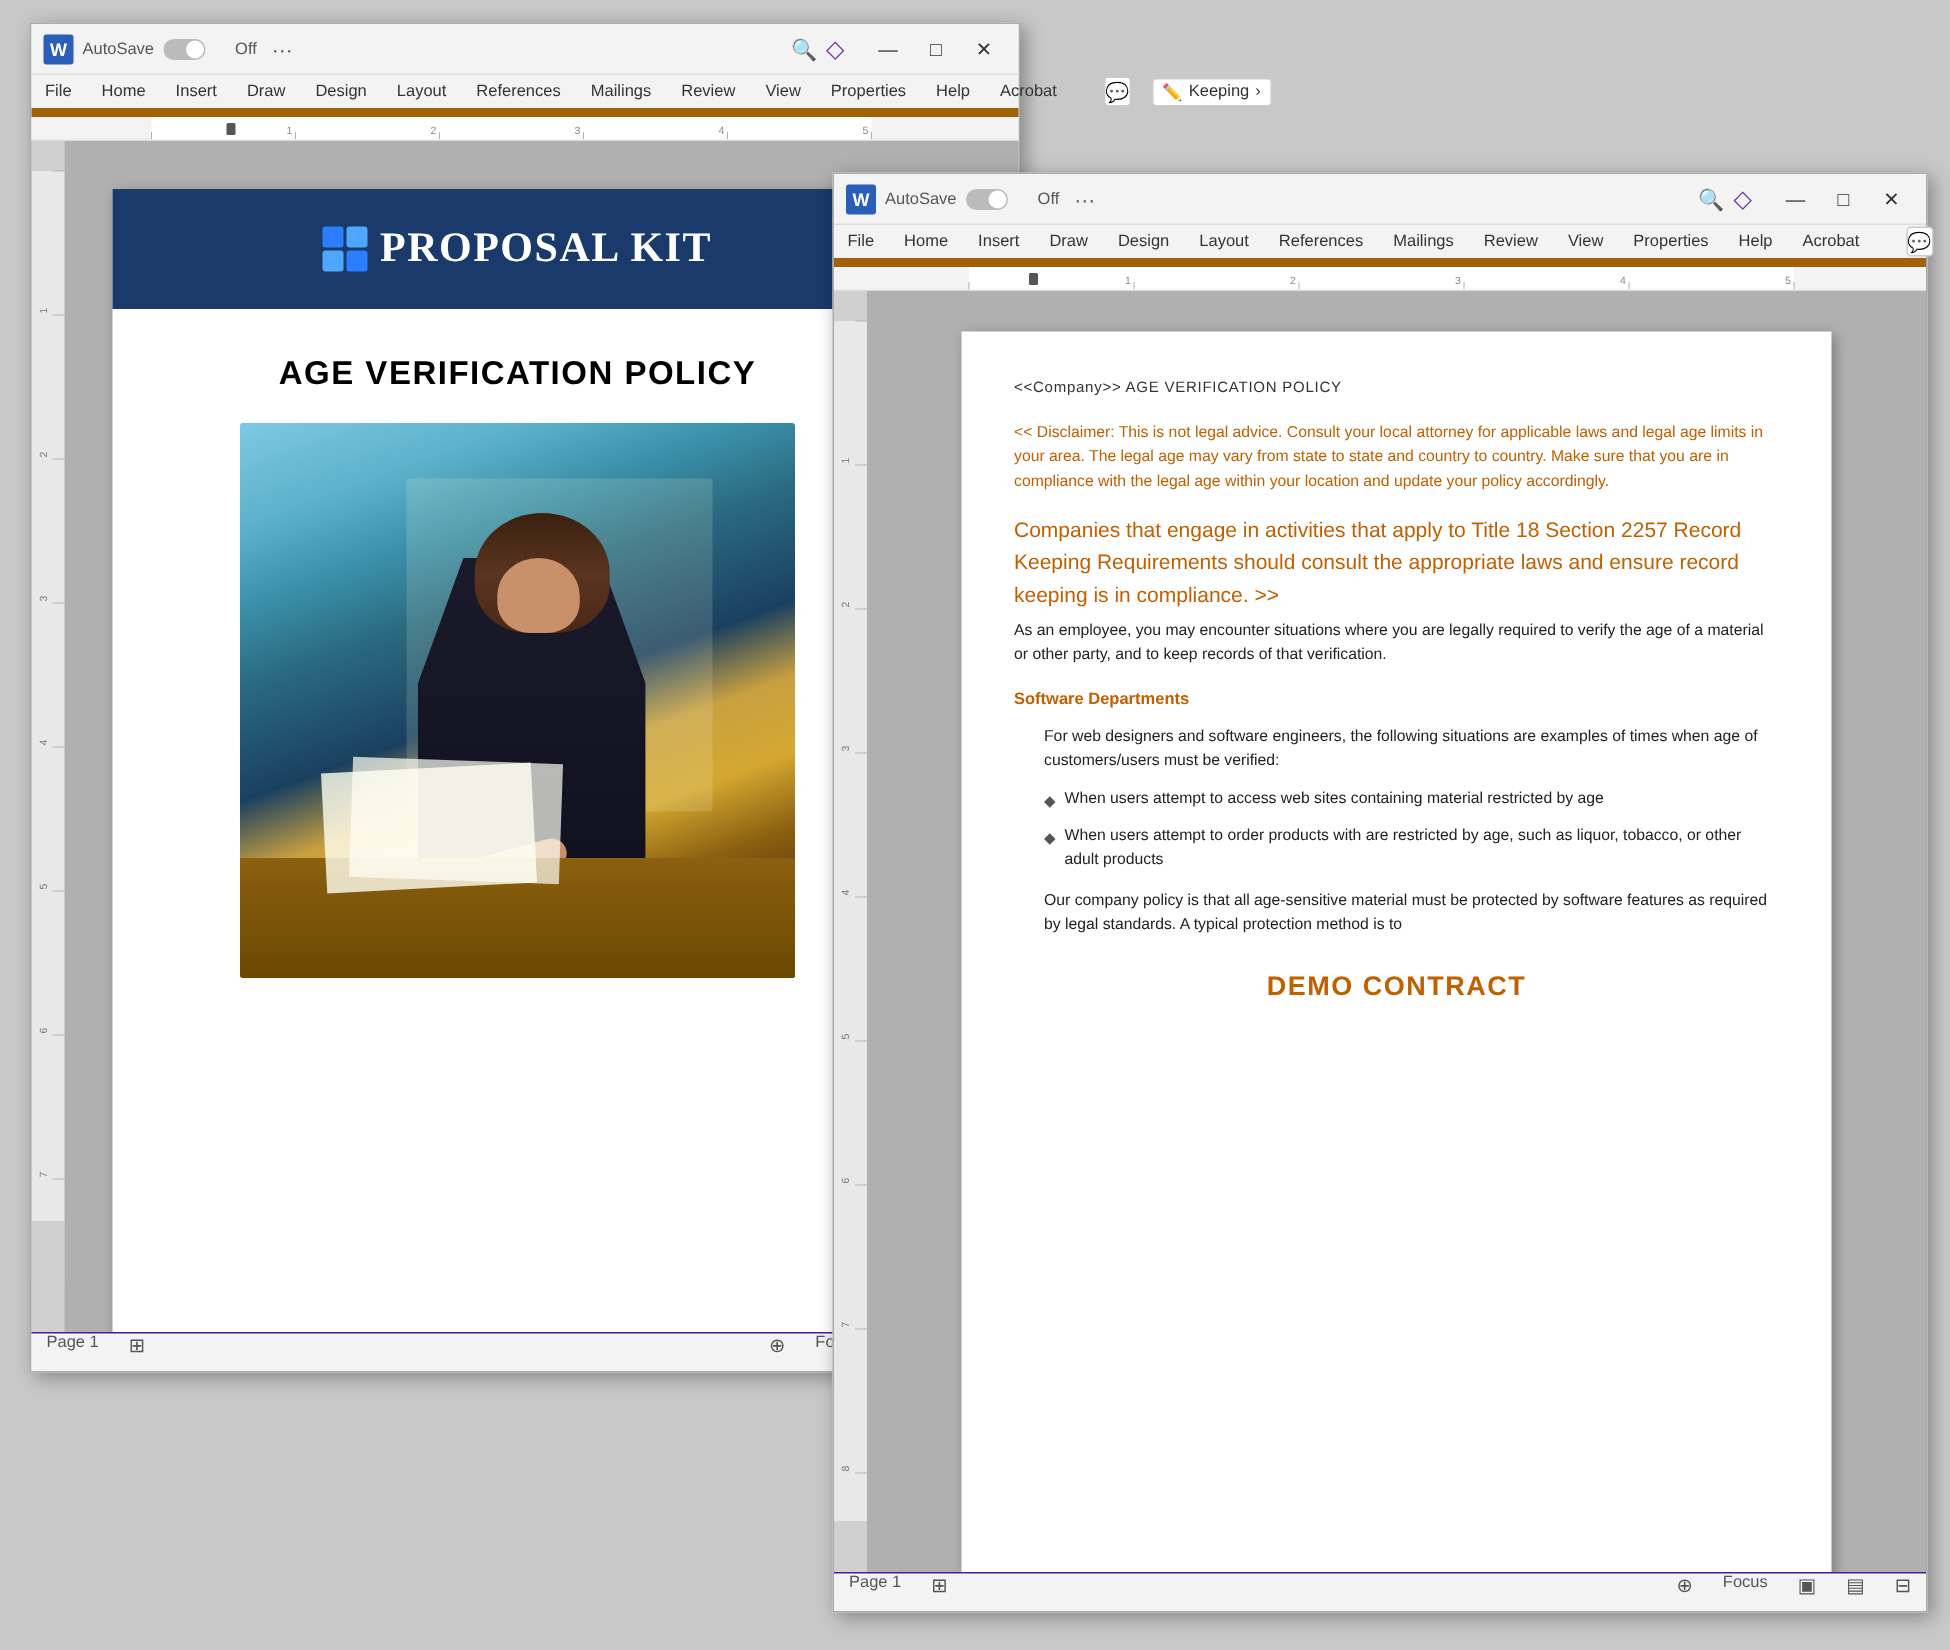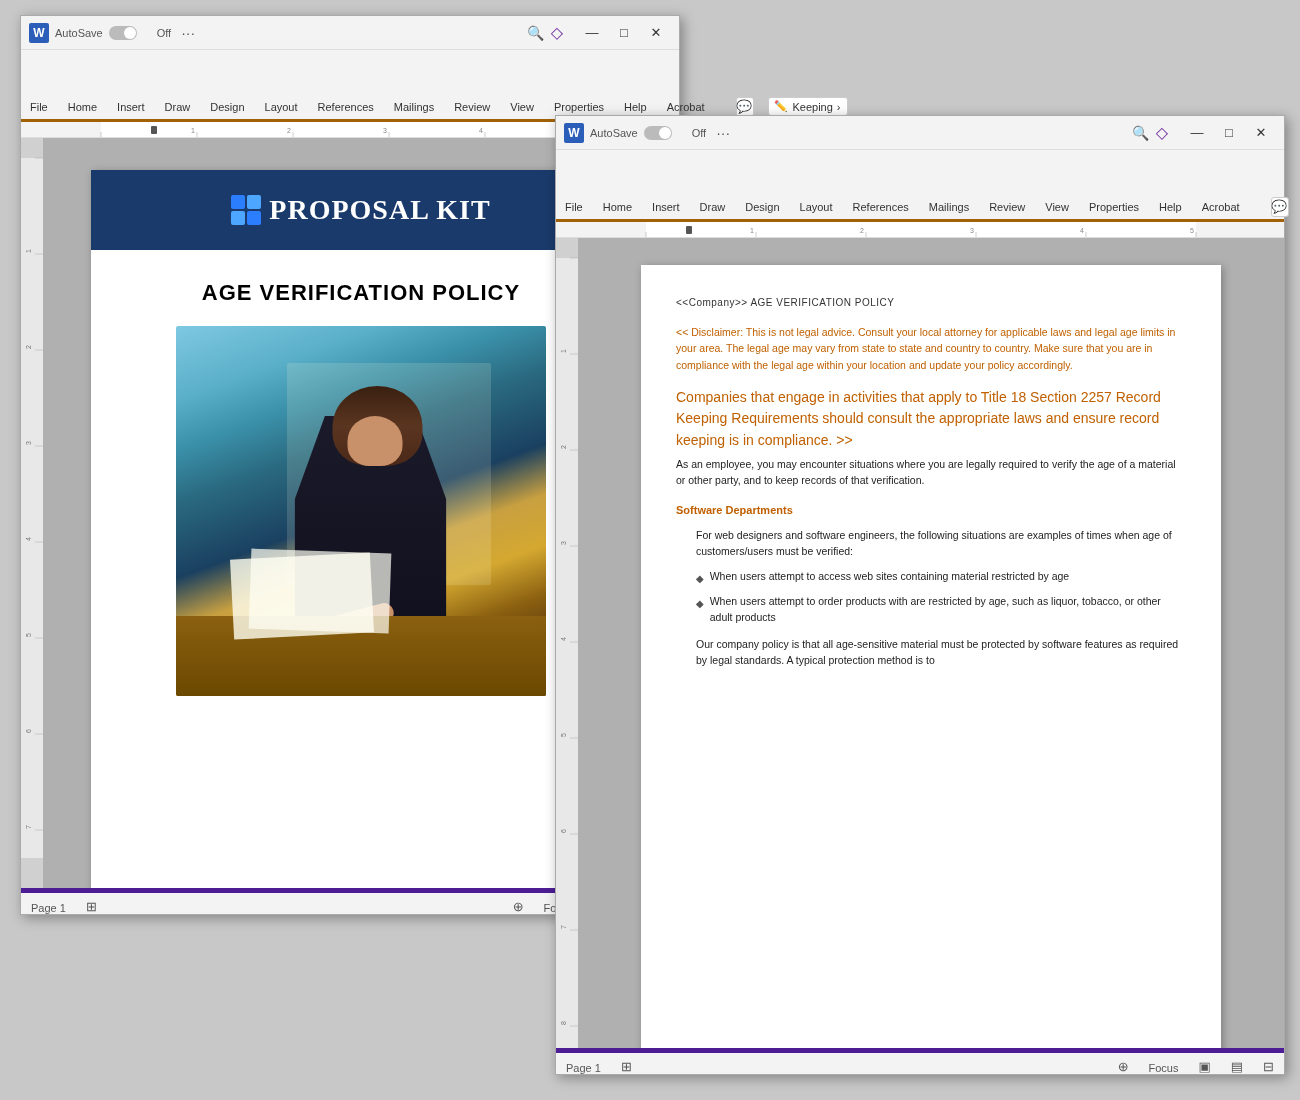--- a/index.html
+++ b/index.html
@@ -66,23 +66,22 @@
     }
 
     
     .ribbon {
       height: 28px;
       background: #f3f3f3;
       display: flex;
       align-items: center;
       padding: 0 6px;
       gap: 14px;
-      border-bottom: 3px solid #a16207;
+      border-bottom: 6px solid #a16207;
       flex-shrink: 0;
-      margin-top: 44px;
     }
     .ribbon-item {
       font-size: 11px; color: #333; cursor: pointer; padding: 2px 3px;
     }
     .ribbon-spacer { flex: 1; }
     .editing-btn {
       display: flex; align-items: center; gap: 4px;
       background: white; border: 1px solid #ccc; border-radius: 3px;
       padding: 2px 6px; font-size: 11px; cursor: pointer;
       color: #333;
@@ -121,23 +120,23 @@
     .page {
       background: white;
       box-shadow: 2px 2px 8px rgba(0,0,0,0.3);
       position: relative;
     }
 
     
     .status-bar {
       height: 26px;
       background: #f3f3f3;
-      border-top: 5px solid #4c1d95;
-      display: flex;
-      align-items: flex-end;
+      border-top: 1px solid #4c1d95;
+      display: flex;
+      align-items: flex-start;
       padding: 0 10px;
       gap: 20px;
       flex-shrink: 0;
       font-size: 11px;
       color: #555;
     }
     .status-bar .spacer { flex: 1; }
     .status-icon { font-size: 13px; cursor: pointer; }
 
     
@@ -355,21 +354,21 @@
         </g>
         <text x="10" y="115" font-size="7" fill="#777" transform="rotate(-90,10,115)">1</text>
         <text x="10" y="211" font-size="7" fill="#777" transform="rotate(-90,10,211)">2</text>
         <text x="10" y="307" font-size="7" fill="#777" transform="rotate(-90,10,307)">3</text>
         <text x="10" y="403" font-size="7" fill="#777" transform="rotate(-90,10,403)">4</text>
         <text x="10" y="499" font-size="7" fill="#777" transform="rotate(-90,10,499)">5</text>
         <text x="10" y="595" font-size="7" fill="#777" transform="rotate(-90,10,595)">6</text>
         <text x="10" y="691" font-size="7" fill="#777" transform="rotate(-90,10,691)">7</text>
       </svg>
     </div>
-    <div style="margin-left:22px;width:100%;height:100%;display:flex;align-items:flex-start;justify-content:center;padding:12px 12px;">
+    <div style="margin-left:22px;width:100%;height:100%;display:flex;align-items:flex-start;padding:12px 12px;">
       <div class="page">
 
         <div class="cover-header">
           <div class="proposal-logo">
             <div class="logo-squares">
               <div class="logo-sq dark"></div>
               <div class="logo-sq"></div>
               <div class="logo-sq"></div>
               <div class="logo-sq dark"></div>
             </div>
@@ -540,20 +539,21 @@
             <span>When users attempt to access web sites containing material restricted by age</span>
           </div>
           <div class="doc-bullet">
             <span class="doc-bullet-diamond">◆</span>
             <span>When users attempt to order products with are restricted by age, such as liquor, tobacco, or other adult products</span>
           </div>
         </div>
 
         <div class="doc-indented">Our company policy is that all age-sensitive material must be protected by software features as required by legal standards. A typical protection method is to</div>
 
+        <div class="doc-demo-contract">DEMO CONTRACT</div>
       </div>
     </div>
   </div>
 
   <div class="status-bar">
     <span>Page 1</span>
     <span class="status-icon">⊞</span>
     <span class="spacer"></span>
     <span class="status-icon">⊕</span>
     <span>Focus</span>

